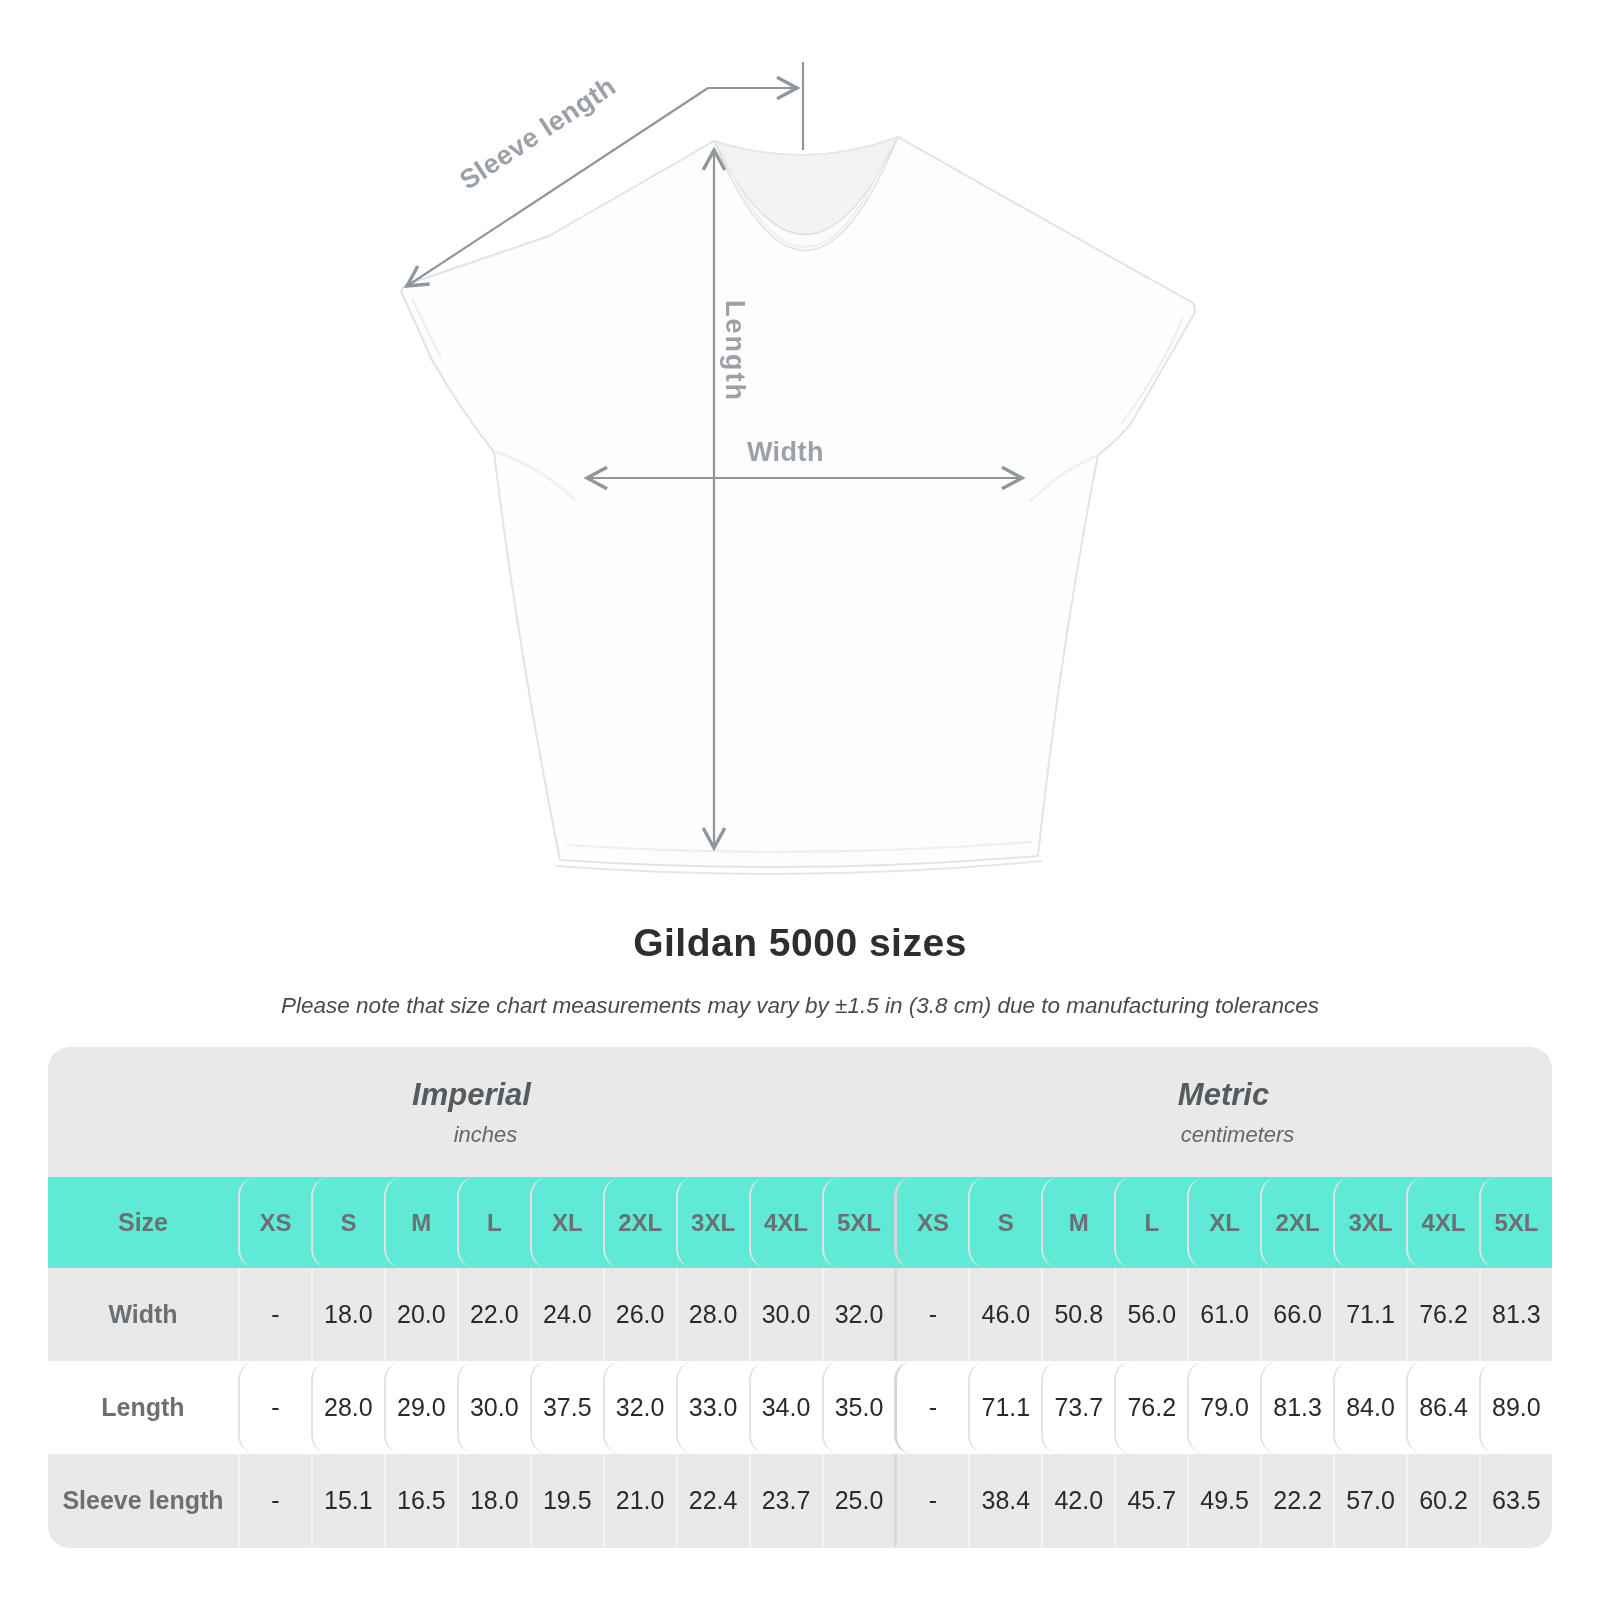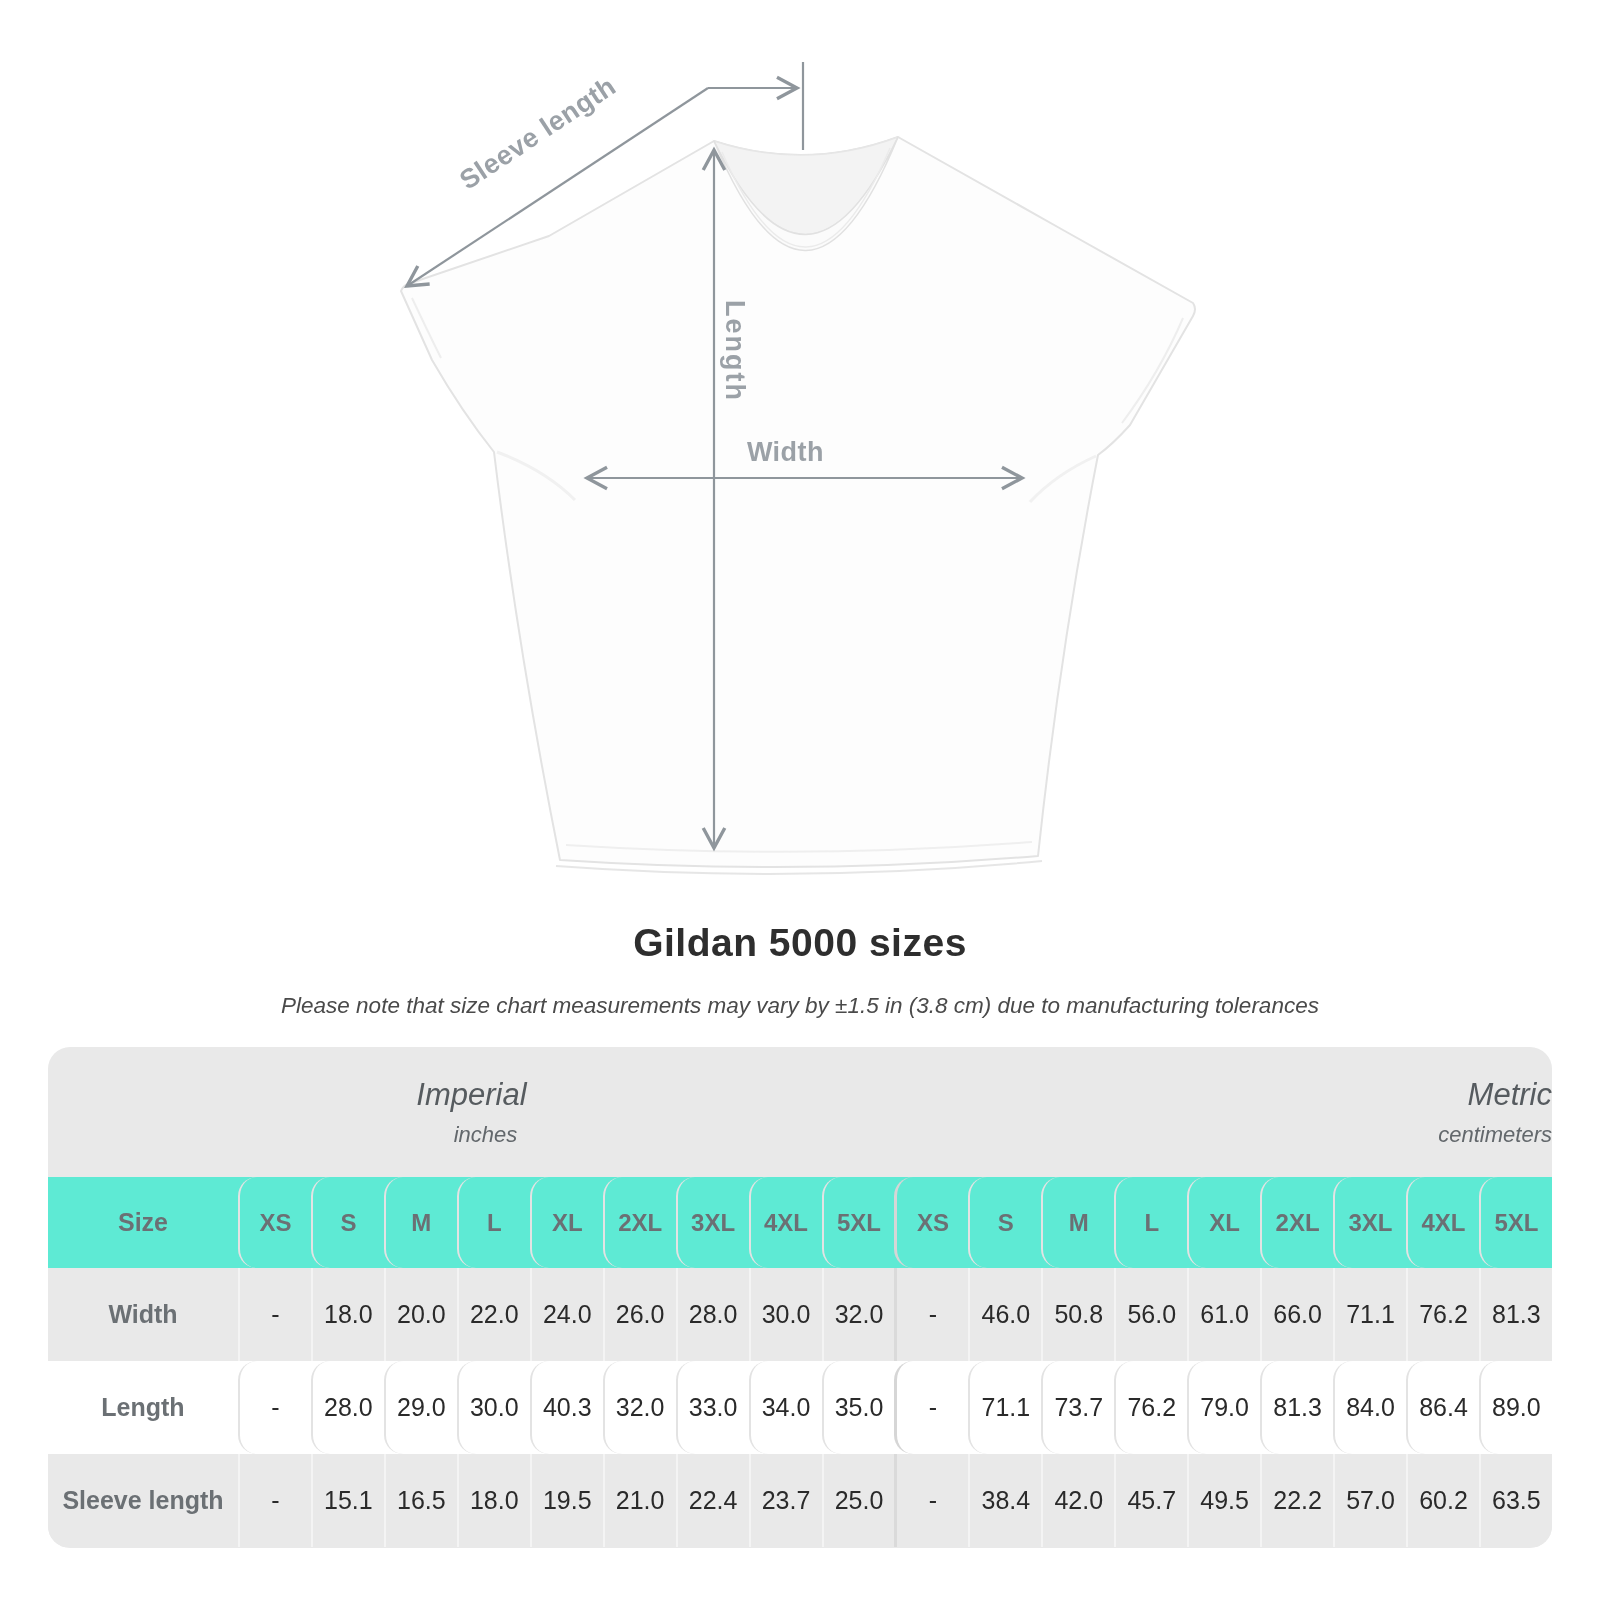--- a/index.html
+++ b/index.html
@@ -26,22 +26,22 @@
     font-size:22.5px;font-style:italic;color:#4a4a4a;margin-top:20px;
   }
   
   #size-table{
     position:absolute;left:48px;top:1047px;width:1504px;height:501px;
     background:#e9e9e9;border-radius:22px;overflow:hidden;
   }
   #unit-band{display:flex;height:130px;}
   .unit-group{flex:none;display:flex;flex-direction:column;align-items:center;justify-content:center;gap:9px;}
   .unit-group.imperial{width:847px;}
-  .unit-group.metric{width:657px;align-items:flex-end;}
-  .unit-label{font-size:31px;font-weight:normal;font-style:italic;color:#565b5f;}
+  .unit-group.metric{width:657px;}
+  .unit-label{font-size:31px;font-weight:bold;font-style:italic;color:#565b5f;}
   .unit-sublabel{font-size:22px;font-style:italic;color:#63686c;margin-left:28px;}
   .trow{display:flex;}
   .row-sizes{height:91px;background:#5eead4;}
   .row-data{height:93px;}
   .row-light{background:#ffffff;}
   .row-dark{background:#e9e9e9;}
   .label-cell{
     flex:none;width:190px;display:flex;align-items:center;justify-content:center;
     font-size:25px;font-weight:bold;color:#6b7074;text-align:center;
   }
@@ -165,21 +165,21 @@
       <div class="cell">76.2</div>
       <div class="cell">81.3</div>
     </div>
 
     <div class="trow row-data row-light">
       <div class="label-cell">Length</div>
       <div class="cell">-</div>
       <div class="cell">28.0</div>
       <div class="cell">29.0</div>
       <div class="cell">30.0</div>
-      <div class="cell">40.3</div>
+      <div class="cell">37.5</div>
       <div class="cell">32.0</div>
       <div class="cell">33.0</div>
       <div class="cell">34.0</div>
       <div class="cell">35.0</div>
       <div class="cell mid">-</div>
       <div class="cell">71.1</div>
       <div class="cell">73.7</div>
       <div class="cell">76.2</div>
       <div class="cell">79.0</div>
       <div class="cell">81.3</div>

